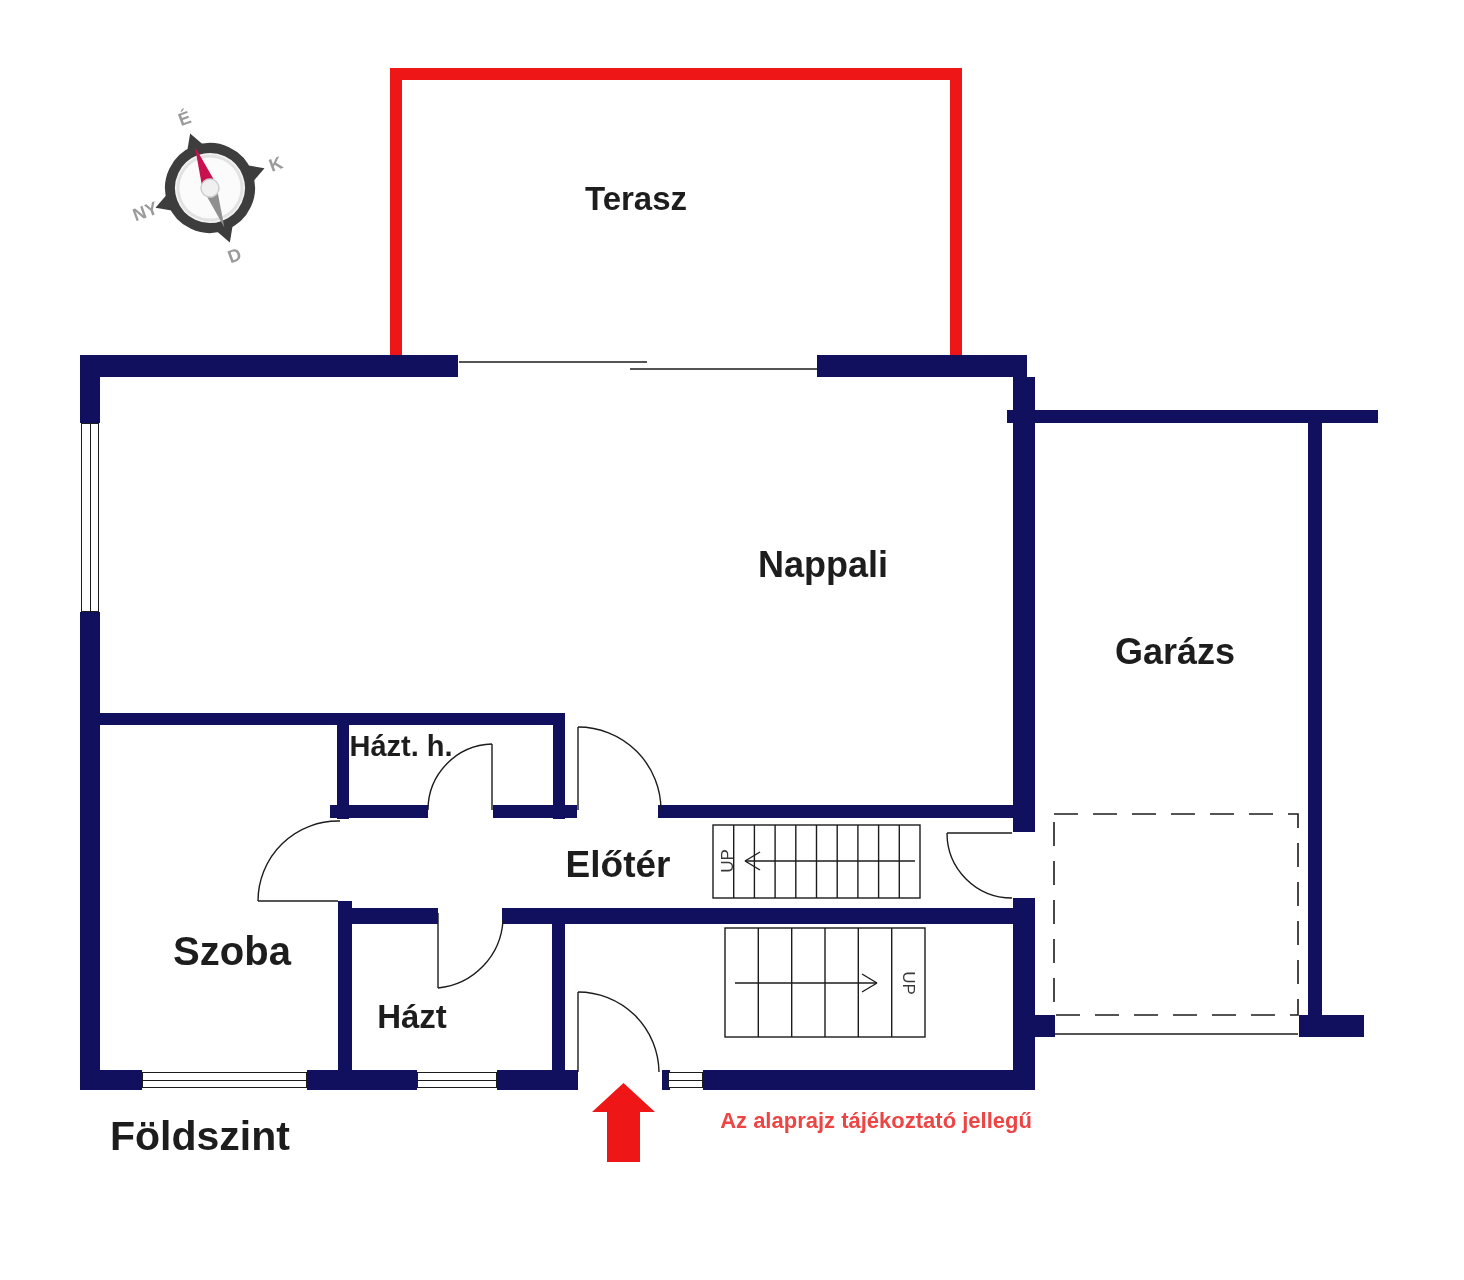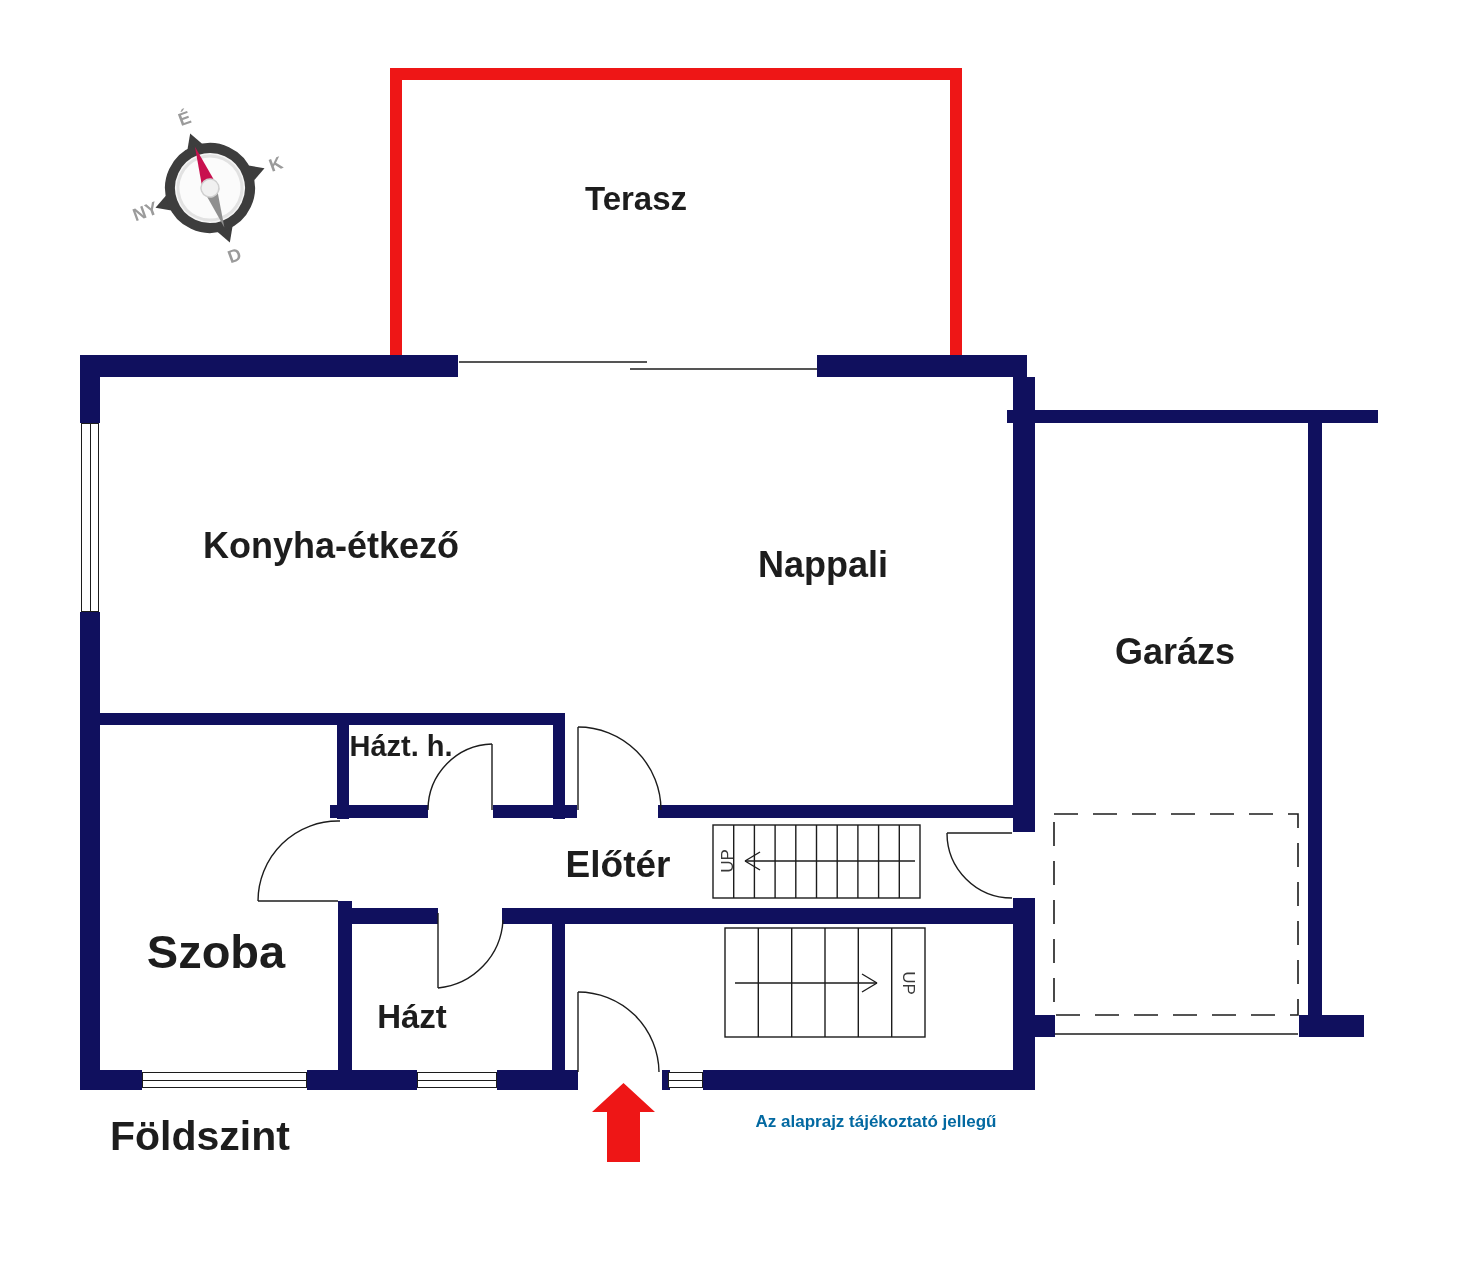--- a/index.html
+++ b/index.html
@@ -151,24 +151,23 @@
       <polygon points="85,130 78,87 92,87" fill="#8f8f8f"></polygon>
       <circle cx="85" cy="88" r="9" fill="#f0f0f0" stroke="#cfcfcf" stroke-width="1.5"></circle>
       <text x="85" y="20" font-size="18" font-weight="bold" fill="#9b9b9b" text-anchor="middle">É</text>
       <text x="155" y="94" font-size="18" font-weight="bold" fill="#9b9b9b" text-anchor="middle">K</text>
       <text x="85" y="166" font-size="18" font-weight="bold" fill="#9b9b9b" text-anchor="middle">D</text>
       <text x="16" y="94" font-size="18" font-weight="bold" fill="#9b9b9b" text-anchor="middle">NY</text>
     </g>
   </svg>
 
   <div class="label" style="left:636px;top:198px;font-size:33px">Terasz</div>
-  <div class="label" style="left:331px;top:546px;font-size:36px">Konyha-étkező</div>
   <div class="label" style="left:823px;top:565px;font-size:36px">Nappali</div>
   <div class="label" style="left:1175px;top:652px;font-size:36px">Garázs</div>
   <div class="label" style="left:401px;top:746px;font-size:29px">Házt. h.</div>
   <div class="label" style="left:618px;top:864px;font-size:37px">Előtér</div>
-  <div class="label" style="left:216px;top:951px;font-size:47px">Szoba</div>
+  <div class="label" style="left:232px;top:951px;font-size:40px">Szoba</div>
   <div class="label" style="left:412px;top:1016px;font-size:33px">Házt</div>
 
   <div class="label" style="left:110px;top:1136px;transform:translate(0,-50%);font-size:41px">Földszint</div>
-  <div class="label" style="left:876px;top:1121px;font-size:17px;font-weight:600;color:#0369a1">Az alaprajz tájékoztató jellegű</div>
+  <div class="label" style="left:876px;top:1121px;font-size:22px;font-weight:600;color:#ef4444">Az alaprajz tájékoztató jellegű</div>
 
 </div>
 
 </body></html>

